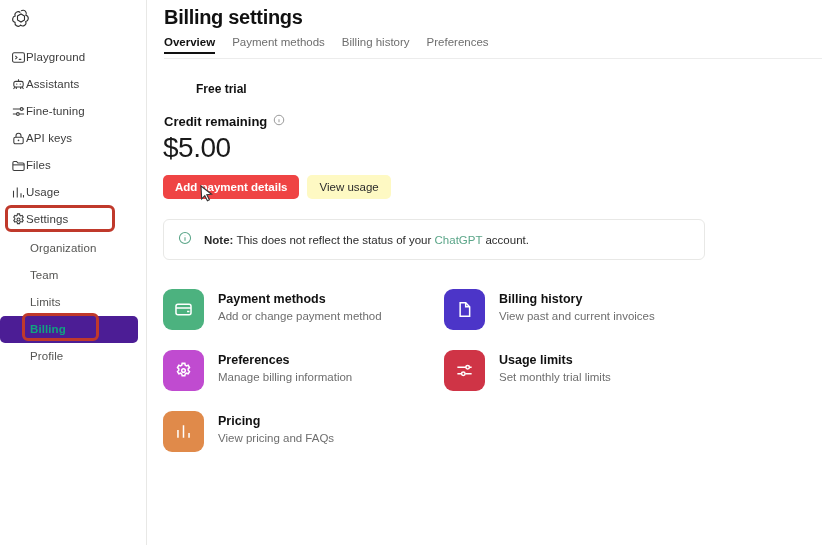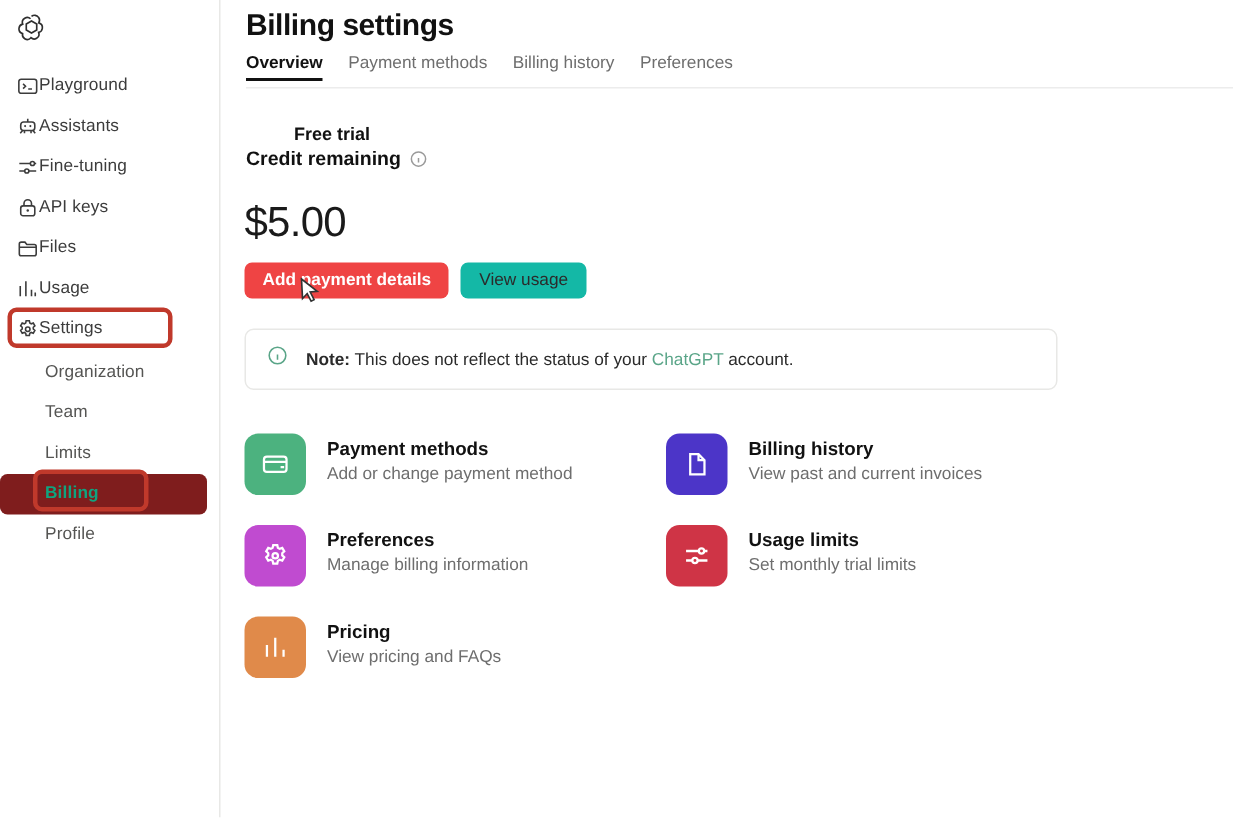--- a/index.html
+++ b/index.html
@@ -45,21 +45,21 @@
   .sub-nav { margin-top: 2px; }
   .sub-item {
     display: flex; align-items: center;
     height: 27px;
     padding-left: 30px;
     cursor: pointer;
     border-radius: 5px;
     margin-right: 9px;
   }
   .sub-item .nav-label { color: #555553; }
-  .sub-item.active { background: #7f1d1d; }
+  .sub-item.active { background: #4c1d95; }
   .sub-item.active .nav-label { color: #10a37f; font-weight: bold; }
 
   
   .main {
     flex: 1; height: 545px;
     padding: 0;
     position: relative;
   }
   .page-title {
     position: absolute; left: 17px; top: 6px;
@@ -85,41 +85,41 @@
   .tabs-rule {
     position: absolute; left: 17px; right: 0; top: 58px;
     height: 1px; background: #ececec;
   }
 
   .section-title {
     position: absolute; left: 17px; top: 82px;
     font-size: 12px; font-weight: bold; color: #111111; margin-left: 32px;
   }
   .credit-row {
-    position: absolute; left: 17px; top: 98px;
-    display: flex; align-items: center; gap: 6px;
+    position: absolute; left: 17px; top: 114px;
+    display: flex; align-items: flex-start; gap: 6px;
   }
   .credit-label { font-size: 13px; font-weight: bold; color: #111111; }
   .info-icon { width: 12px; height: 12px; color: #9a9a9a; display:block; }
   .credit-amount {
     position: absolute; left: 16px; top: 132px;
     font-size: 28px; color: #1a1a1a; letter-spacing: -0.5px;
   }
   .btn-row {
     position: absolute; left: 16px; top: 175px;
     display: flex; gap: 8px;
   }
   .btn {
     font-size: 11.5px; border: 0; border-radius: 5px;
     padding: 0 12px; height: 24px;
     display: flex; align-items: center; justify-content: center;
     cursor: pointer; white-space: nowrap;
   }
   .btn-primary { background: #ef4444; color: #ffffff; font-weight: bold; }
-  .btn-secondary { background: #14b8a6; color: #2b2b2b; }
+  .btn-secondary { background: #fef9c3; color: #2b2b2b; }
 
   .note {
     position: absolute; left: 16px; top: 219px;
     width: 542px; height: 41px;
     border: 1px solid #e8e8e6; border-radius: 6px;
     display: flex; align-items: center; gap: 12px;
     padding-left: 14px;
     background: #ffffff;
   }
   .note-icon { width: 14px; height: 14px; color: #5aa588; flex: 0 0 14px; }

